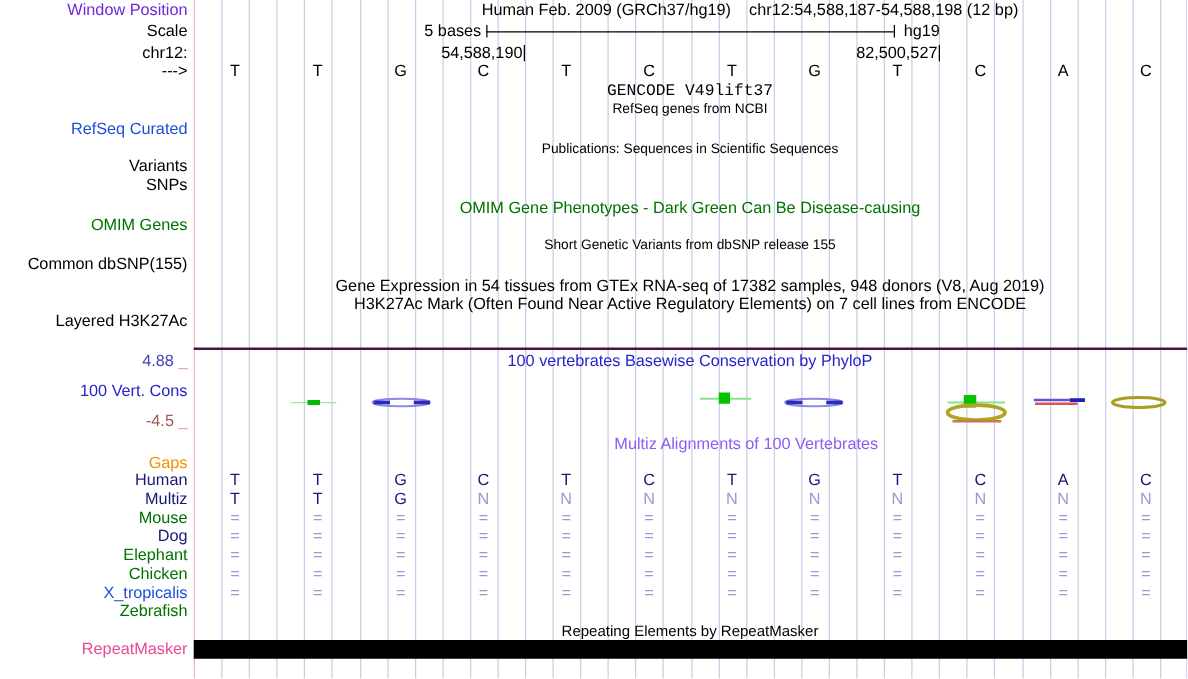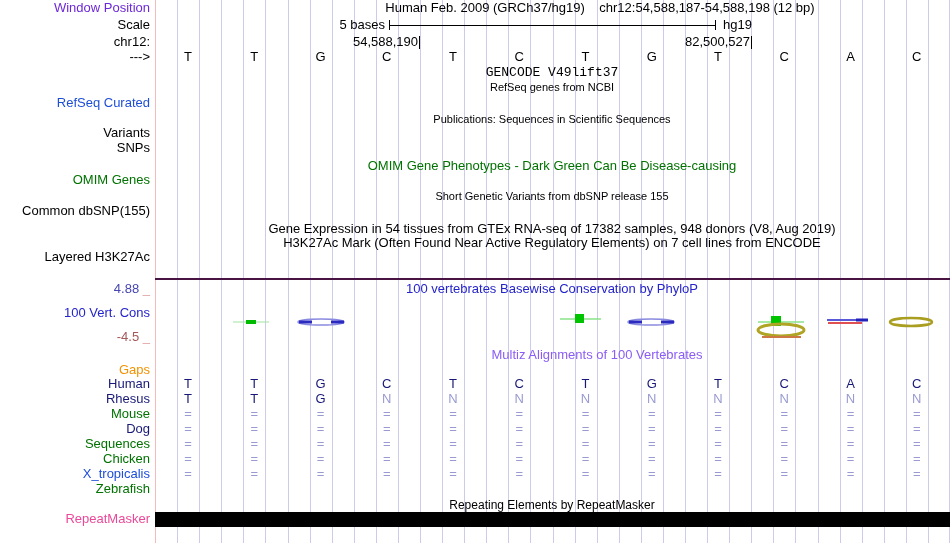--- a/index.html
+++ b/index.html
@@ -133,21 +133,21 @@
     <div class="seqcell" style="left: 287px; top: 377px; color: rgb(24, 24, 120);">G</div>
     <div class="seqcell" style="left: 353.25px; top: 377px; color: rgb(24, 24, 120);">C</div>
     <div class="seqcell" style="left: 419.5px; top: 377px; color: rgb(24, 24, 120);">T</div>
     <div class="seqcell" style="left: 485.75px; top: 377px; color: rgb(24, 24, 120);">C</div>
     <div class="seqcell" style="left: 552px; top: 377px; color: rgb(24, 24, 120);">T</div>
     <div class="seqcell" style="left: 618.25px; top: 377px; color: rgb(24, 24, 120);">G</div>
     <div class="seqcell" style="left: 684.5px; top: 377px; color: rgb(24, 24, 120);">T</div>
     <div class="seqcell" style="left: 750.75px; top: 377px; color: rgb(24, 24, 120);">C</div>
     <div class="seqcell" style="left: 817px; top: 377px; color: rgb(24, 24, 120);">A</div>
     <div class="seqcell" style="left: 883.25px; top: 377px; color: rgb(24, 24, 120);">C</div>
-    <div class="rlab" style="top: 392px; color: rgb(24, 24, 120);">Rhesus</div>
+    <div class="rlab" style="top: 392px; color: rgb(24, 24, 120);">Multiz</div>
     <div class="seqcell" style="left: 154.5px; top: 392px; color: rgb(24, 24, 120);">T</div>
     <div class="seqcell" style="left: 220.75px; top: 392px; color: rgb(24, 24, 120);">T</div>
     <div class="seqcell" style="left: 287px; top: 392px; color: rgb(24, 24, 120);">G</div>
     <div class="seqcell" style="left: 353.25px; top: 392px; color: rgb(154, 154, 210);">N</div>
     <div class="seqcell" style="left: 419.5px; top: 392px; color: rgb(154, 154, 210);">N</div>
     <div class="seqcell" style="left: 485.75px; top: 392px; color: rgb(154, 154, 210);">N</div>
     <div class="seqcell" style="left: 552px; top: 392px; color: rgb(154, 154, 210);">N</div>
     <div class="seqcell" style="left: 618.25px; top: 392px; color: rgb(154, 154, 210);">N</div>
     <div class="seqcell" style="left: 684.5px; top: 392px; color: rgb(154, 154, 210);">N</div>
     <div class="seqcell" style="left: 750.75px; top: 392px; color: rgb(154, 154, 210);">N</div>
@@ -172,21 +172,21 @@
     <div class="seqcell" style="left: 287px; top: 422px; color: rgb(154, 154, 210);">=</div>
     <div class="seqcell" style="left: 353.25px; top: 422px; color: rgb(154, 154, 210);">=</div>
     <div class="seqcell" style="left: 419.5px; top: 422px; color: rgb(154, 154, 210);">=</div>
     <div class="seqcell" style="left: 485.75px; top: 422px; color: rgb(154, 154, 210);">=</div>
     <div class="seqcell" style="left: 552px; top: 422px; color: rgb(154, 154, 210);">=</div>
     <div class="seqcell" style="left: 618.25px; top: 422px; color: rgb(154, 154, 210);">=</div>
     <div class="seqcell" style="left: 684.5px; top: 422px; color: rgb(154, 154, 210);">=</div>
     <div class="seqcell" style="left: 750.75px; top: 422px; color: rgb(154, 154, 210);">=</div>
     <div class="seqcell" style="left: 817px; top: 422px; color: rgb(154, 154, 210);">=</div>
     <div class="seqcell" style="left: 883.25px; top: 422px; color: rgb(154, 154, 210);">=</div>
-    <div class="rlab" style="top: 437px; color: rgb(0, 114, 0);">Sequences</div>
+    <div class="rlab" style="top: 437px; color: rgb(0, 114, 0);">Elephant</div>
     <div class="seqcell" style="left: 154.5px; top: 437px; color: rgb(154, 154, 210);">=</div>
     <div class="seqcell" style="left: 220.75px; top: 437px; color: rgb(154, 154, 210);">=</div>
     <div class="seqcell" style="left: 287px; top: 437px; color: rgb(154, 154, 210);">=</div>
     <div class="seqcell" style="left: 353.25px; top: 437px; color: rgb(154, 154, 210);">=</div>
     <div class="seqcell" style="left: 419.5px; top: 437px; color: rgb(154, 154, 210);">=</div>
     <div class="seqcell" style="left: 485.75px; top: 437px; color: rgb(154, 154, 210);">=</div>
     <div class="seqcell" style="left: 552px; top: 437px; color: rgb(154, 154, 210);">=</div>
     <div class="seqcell" style="left: 618.25px; top: 437px; color: rgb(154, 154, 210);">=</div>
     <div class="seqcell" style="left: 684.5px; top: 437px; color: rgb(154, 154, 210);">=</div>
     <div class="seqcell" style="left: 750.75px; top: 437px; color: rgb(154, 154, 210);">=</div>

